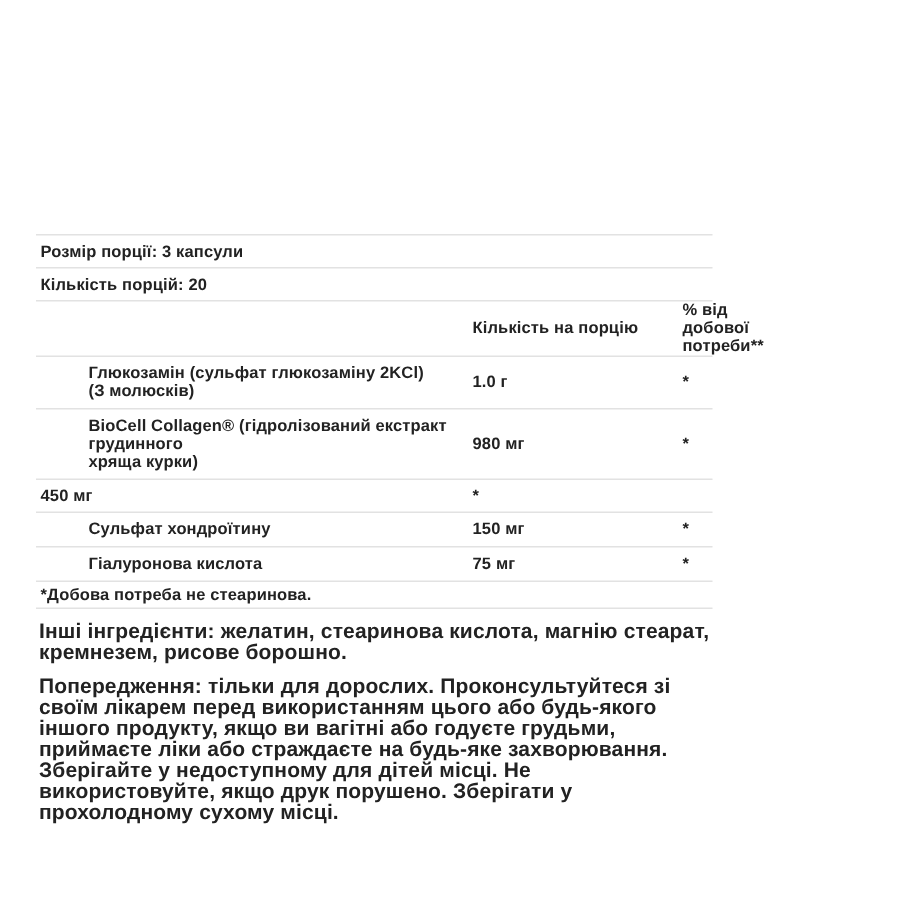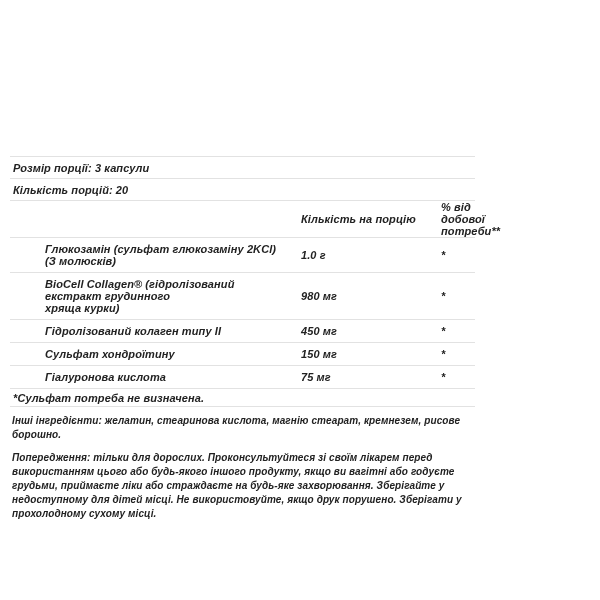--- a/index.html
+++ b/index.html
@@ -8,22 +8,21 @@
     width: 600px;
     height: 600px;
     font-family: "Liberation Sans", "DejaVu Sans", sans-serif;
     color: #222222;
     overflow: hidden;
   }
   .sheet {
     width: 481px;
     height: 600px;
     background: #ffffff;
-    padding: 156px 6px 0 10px;
-    font-style: italic;
+    padding: 156px 6px 0 24px;
   }
   .facts-table { width: 100%; }
   .trow {
     display: grid;
     grid-template-columns: 288px 140px 1fr;
     align-items: center;
     border-top: 1px solid #e2e2e2;
     min-height: 22px;
     padding-left: 3px;
   }
@@ -35,21 +34,21 @@
     font-weight: 700;
     line-height: 12px;
     letter-spacing: 0.1px;
   }
   .cell.name {
     white-space: pre-line;
     padding: 5px 12px 5px 0;
     margin-left: 32px;
   }
   .para {
-    font-size: 10px;
+    font-size: 14px;
     font-weight: 700;
     line-height: 14px;
     letter-spacing: 0.1px;
     padding-left: 2px;
   }
   .para.other { margin-top: 7px; }
   .para.warn { margin-top: 9px; }
 </style>
 </head>
 <body>
@@ -80,39 +79,38 @@
     </div>
 
     <div class="trow">
       <div class="cell name">BioCell Collagen® (гідролізований екстракт грудинного
 хряща курки)</div>
       <div class="cell">980 мг</div>
       <div class="cell">*</div>
     </div>
 
     <div class="trow">
-      <div class="cell name">Гідролізований колаген типу II</div>
       <div class="cell">450 мг</div>
       <div class="cell">*</div>
     </div>
 
     <div class="trow">
       <div class="cell name">Сульфат хондроїтину</div>
       <div class="cell">150 мг</div>
       <div class="cell">*</div>
     </div>
 
     <div class="trow">
       <div class="cell name">Гіалуронова кислота</div>
       <div class="cell">75 мг</div>
       <div class="cell">*</div>
     </div>
 
     <div class="trow span footnote-row">
-      <div class="cell">*Сульфат потреба не визначена.</div>
+      <div class="cell">*Добова потреба не стеаринова.</div>
     </div>
 
   </div>
 
   <p class="para other">Інші інгредієнти: желатин, стеаринова кислота, магнію стеарат, кремнезем, рисове борошно.</p>
 
   <p class="para warn">Попередження: тільки для дорослих. Проконсультуйтеся зі своїм лікарем перед використанням цього або будь-якого іншого продукту, якщо ви вагітні або годуєте грудьми, приймаєте ліки або страждаєте на будь-яке захворювання. Зберігайте у недоступному для дітей місці. Не використовуйте, якщо друк порушено. Зберігати у прохолодному сухому місці.</p>
 
 </div>
 

